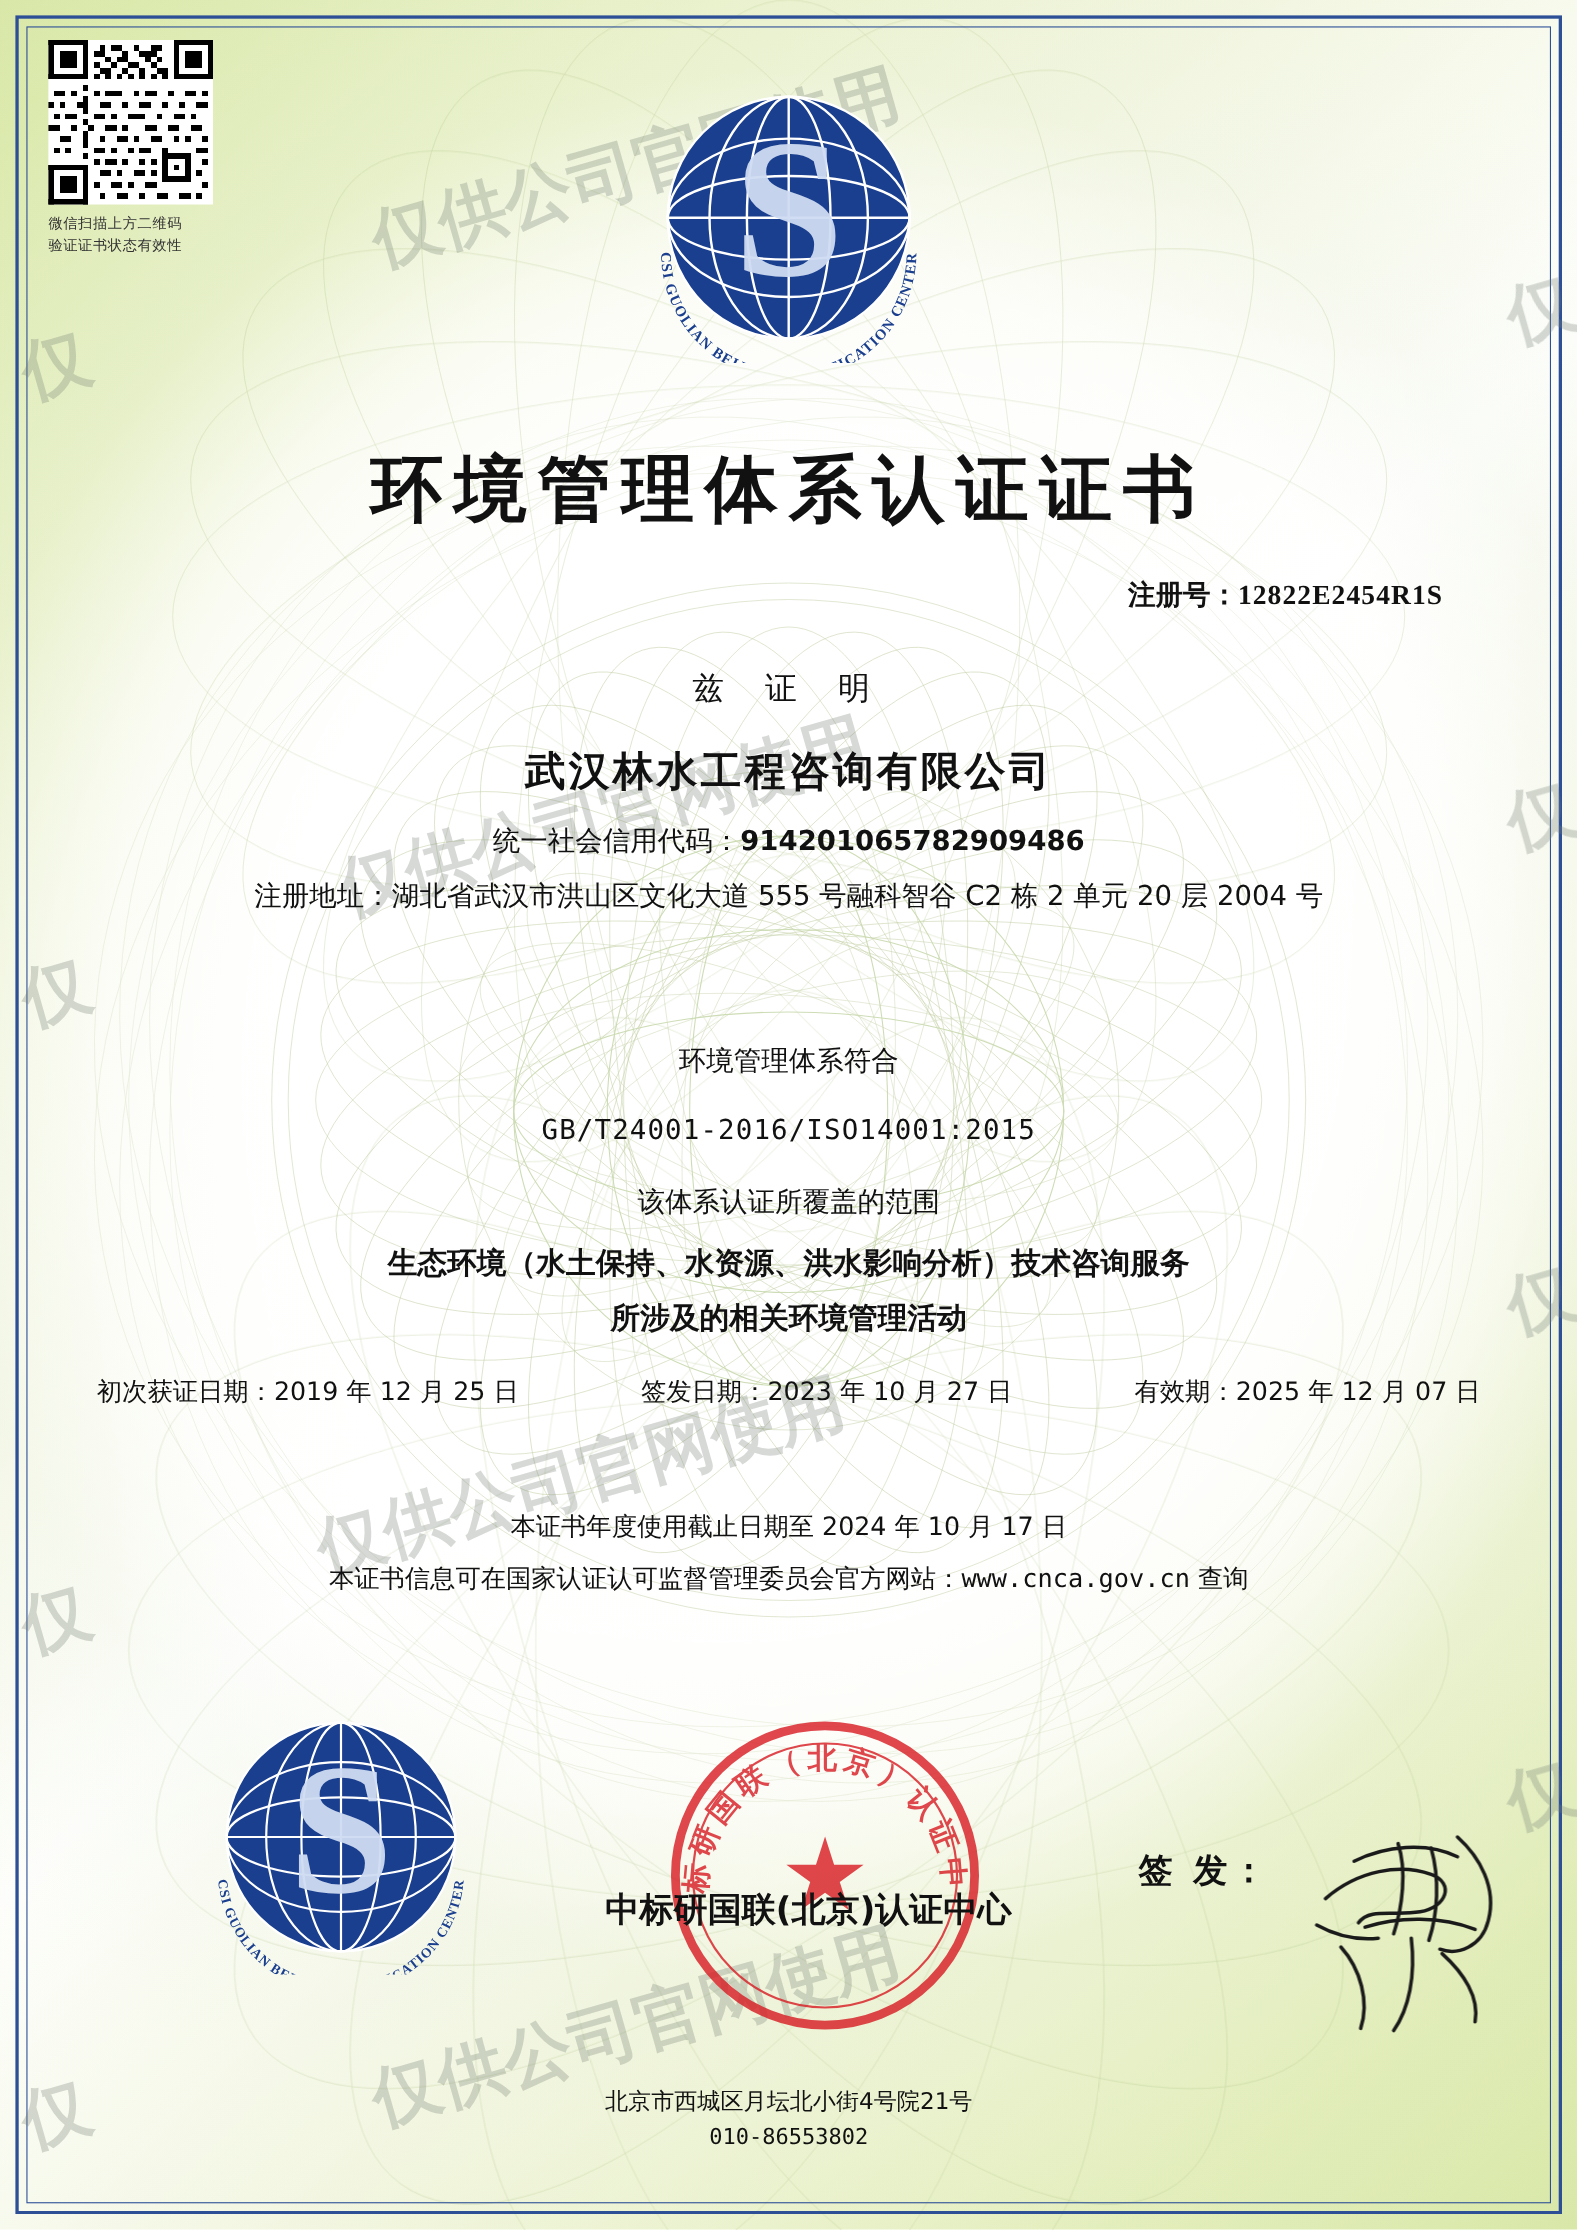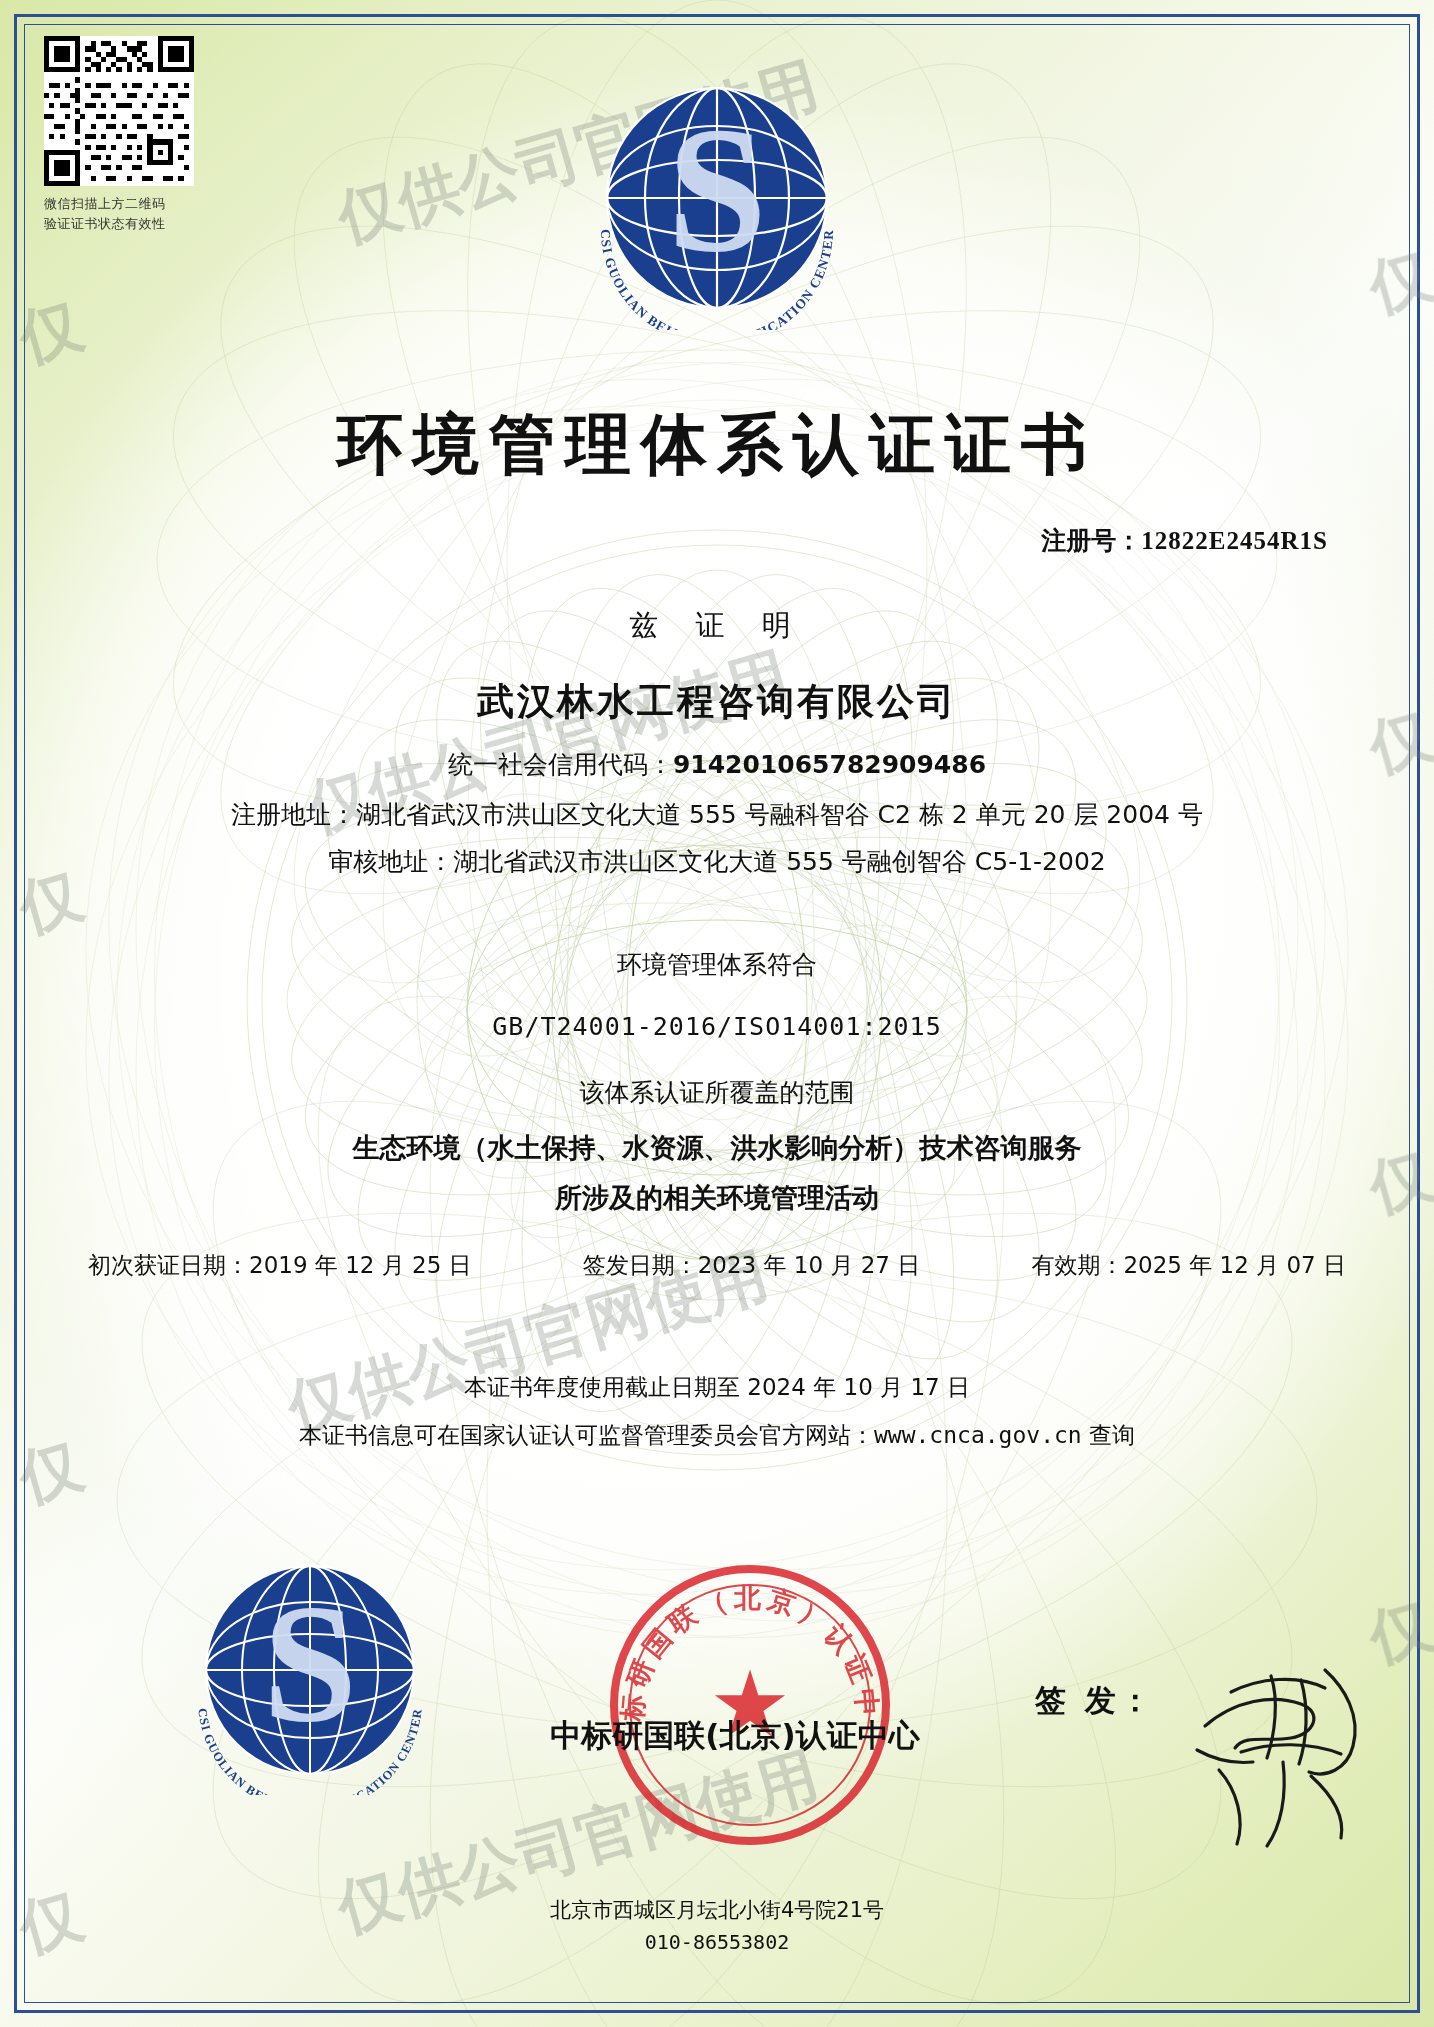--- a/index.html
+++ b/index.html
@@ -54,21 +54,21 @@
   .logo-bottom{position:absolute;left:170px;top:1560px;width:280px;height:235px;}
 
   
   .title{
     position:absolute;top:400px;left:0;right:0;text-align:center;
     font-size:66px;letter-spacing:10px;color:#111;
     font-family:"DejaVu Sans","Liberation Sans",sans-serif;
     font-weight:700;
   }
   .regline{
-    position:absolute;top:524px;right:106px;
+    position:absolute;top:524px;right:122px;
     font-size:25px;color:#111;font-weight:700;
     font-family:"DejaVu Sans","Liberation Sans",sans-serif;
   }
   .regline .num{font-family:"Liberation Serif",serif;font-weight:700;letter-spacing:1px;}
 
   .center{position:absolute;left:0;right:0;text-align:center;color:#111;}
   .zizhengming{top:606px;font-size:29px;letter-spacing:14px;font-family:"DejaVu Sans","Liberation Sans",sans-serif;}
   .company{top:677px;font-size:37px;font-weight:700;letter-spacing:3px;font-family:"DejaVu Sans","Liberation Sans",sans-serif;}
   .credit{top:748px;font-size:25px;font-family:"DejaVu Sans","Liberation Sans",sans-serif;}
   .credit b{font-weight:700;}
@@ -415,23 +415,20 @@
   <div class="center company">武汉林水工程咨询有限公司</div>
 
   <div class="center credit">
     <span>统一社会信用代码：</span><b>914201065782909486</b>
   </div>
 
   <div class="center addr1">
     <span>注册地址：</span><span>湖北省武汉市洪山区文化大道 555 号融科智谷 C2 栋 2 单元 20 层 2004 号</span>
   </div>
 
-  <div class="center addr2">
-    <span>审核地址：</span><span>湖北省武汉市洪山区文化大道 555 号融创智谷 C5-1-2002</span>
-  </div>
 
   <div class="center conform">环境管理体系符合</div>
   <div class="center standard">GB/T24001-2016/ISO14001:2015</div>
   <div class="center scope-title">该体系认证所覆盖的范围</div>
   <div class="center scope1">生态环境（水土保持、水资源、洪水影响分析）技术咨询服务</div>
   <div class="center scope2">所涉及的相关环境管理活动</div>
 
   <div class="dates">
     <div>
       <span>初次获证日期：</span><span>2019 年 12 月 25 日</span>

